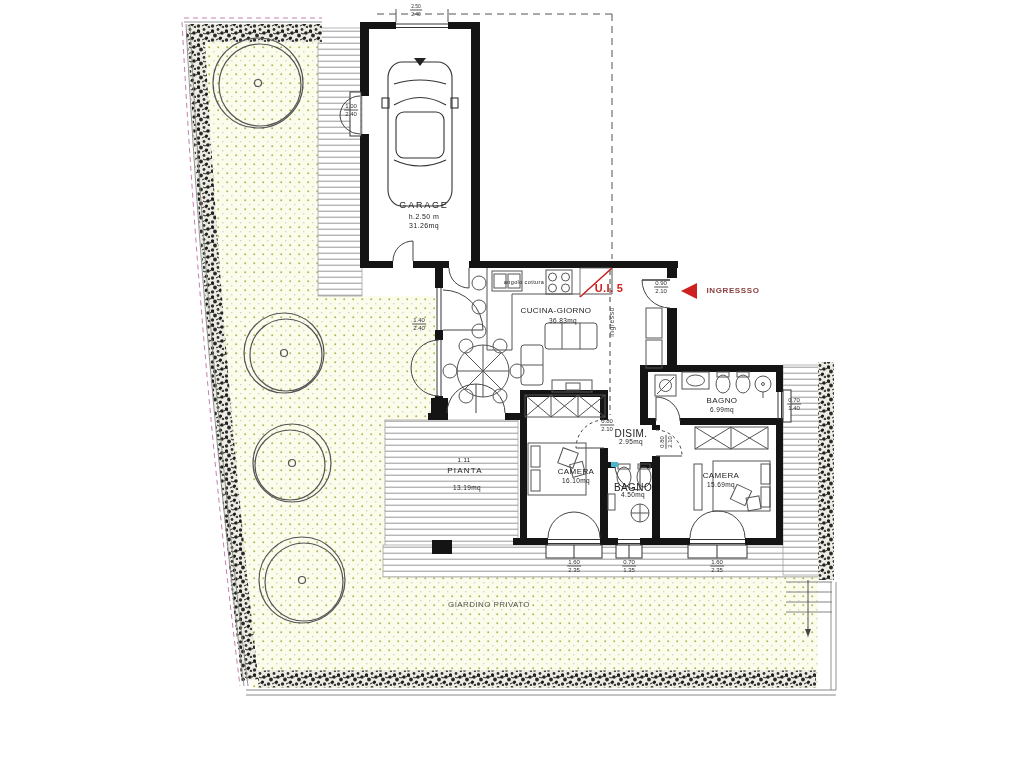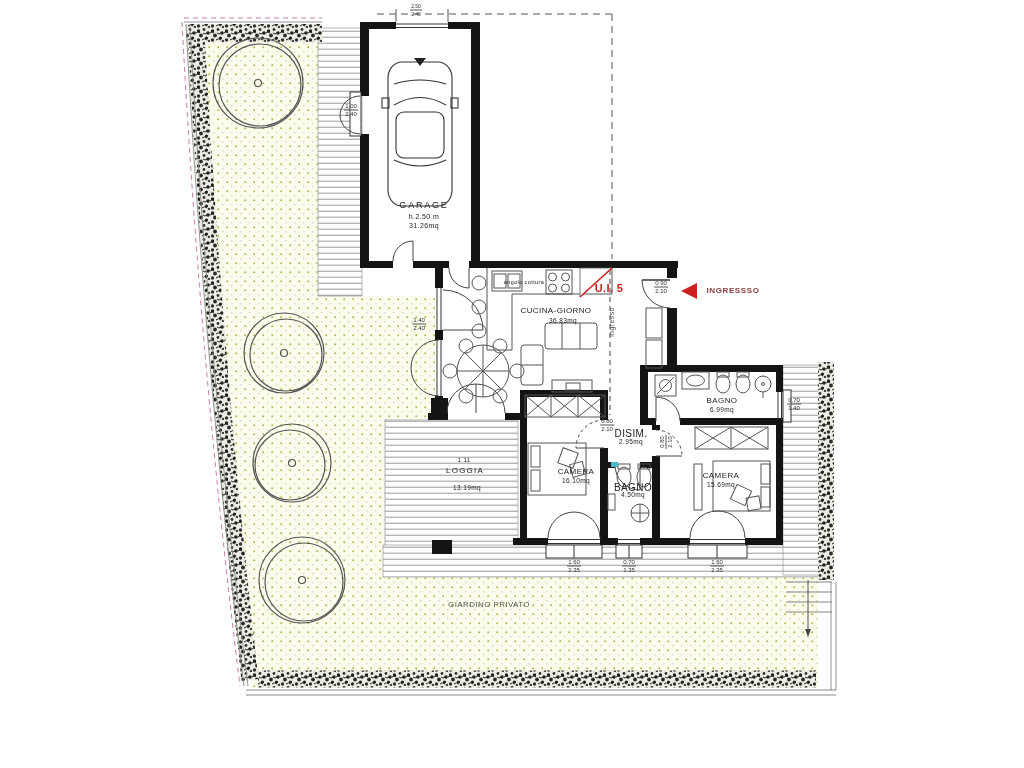--- a/index.html
+++ b/index.html
@@ -362,21 +362,21 @@
 <div class="lbl fs8" style="left:576px;top:472px">CAMERA</div>
 <div class="lbl fs65" style="left:576px;top:481px">16.10mq</div>
 
 <div class="lbl fs75" style="left:633px;top:487px">BAGNO</div>
 <div class="lbl fs65" style="left:633px;top:495px">4.50mq</div>
 
 <div class="lbl fs8" style="left:721px;top:476px">CAMERA</div>
 <div class="lbl fs65" style="left:721px;top:485px">15.69mq</div>
 
 <div class="lbl fs6" style="left:464px;top:460px">1.11</div>
-<div class="lbl fs8 sp1" style="left:465px;top:471px">LOGGIA</div>
+<div class="lbl fs8 sp1" style="left:465px;top:471px">PIANTA</div>
 <div class="lbl fs65" style="left:467px;top:488px">13.19mq</div>
 
 <div class="lbl fs8 muted" style="left:489px;top:605px">GIARDINO PRIVATO</div>
 
 <div class="dim" style="left:416px;top:10px;font-size:5px">
       <span>2.50</span>
       <span>2.40</span>
     </div>
 <div class="dim" style="left:351px;top:110px">
       <span>1.00</span>

